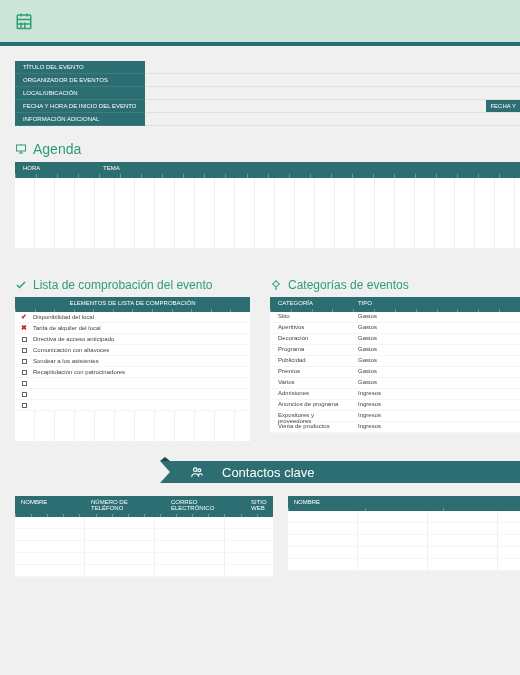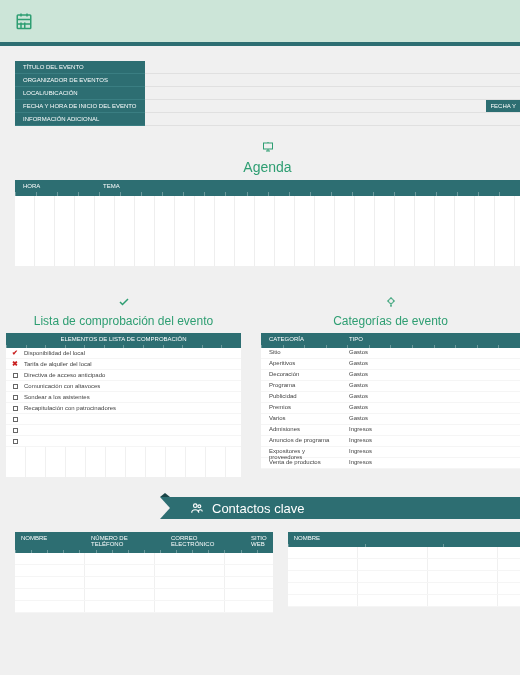--- a/index.html
+++ b/index.html
@@ -64,21 +64,20 @@
     color: #fff;
     font-size: 6px;
     padding: 3px 4px;
     height: 100%;
   }
   .section-header {
     display: flex;
     align-items: center;
     gap: 6px;
     margin: 15px 0 5px 15px;
-    flex-direction: column;
   }
   .section-icon {
     width: 12px;
     height: 12px;
   }
   .section-title {
     color: #2e9e72;
     font-size: 14px;
     font-weight: normal;
   }
@@ -106,21 +105,21 @@
   .agenda-body {
     background: #fff;
     height: 70px;
     background-image: repeating-linear-gradient(to right, transparent, transparent 19px, #eee 19px, #eee 20px);
   }
   .two-col {
     display: flex;
     gap: 20px;
     margin-top: 15px;
   }
-  .col-left { width: 235px; margin-left: 6px; }
+  .col-left { width: 235px; margin-left: 15px; }
   .col-right { flex: 1; }
   .checklist-header, .cat-header {
     background: #2d6e72;
     color: #fff;
     font-size: 6px;
     text-align: center;
     padding: 3px;
   }
   .cat-header-row {
     background: #2d6e72;
@@ -180,21 +179,21 @@
   }
   .ribbon {
     position: absolute;
     left: 170px;
     right: 0;
     background: #2d6e72;
     color: #fff;
     height: 22px;
     display: flex;
     align-items: center;
-    gap: 8px;
+    gap: 18px;
     padding-left: 20px;
   }
   .ribbon::before {
     content: "";
     position: absolute;
     left: -10px;
     top: 0;
     border-top: 11px solid #2d6e72;
     border-bottom: 11px solid #2d6e72;
     border-left: 10px solid transparent;
@@ -403,21 +402,21 @@
   <div class="col-right">
     <div class="section-header" style="margin-left:0;">
       <svg class="section-icon" viewBox="0 0 24 24" fill="none" stroke="#2e9e72" stroke-width="2">
         <circle cx="12" cy="10" r="5"></circle>
         <line x1="10" y1="18" x2="14" y2="18"></line>
         <line x1="10" y1="20" x2="14" y2="20"></line>
         <line x1="12" y1="2" x2="12" y2="4"></line>
         <line x1="4" y1="10" x2="6" y2="10"></line>
         <line x1="18" y1="10" x2="20" y2="10"></line>
       </svg>
-      <div class="section-title" style="font-size:12px;">Categorías de evento</div>
+      <div class="section-title" style="font-size:12px;">Categorías de eventos</div>
     </div>
     <div class="cat-header-row">
       <div class="cat-col1">CATEGORÍA</div>
       <div class="cat-col2">TIPO</div>
     </div>
     <div class="tick-row-small">
       <div class="tick"></div>
         <div class="tick"></div>
         <div class="tick"></div>
         <div class="tick"></div>

